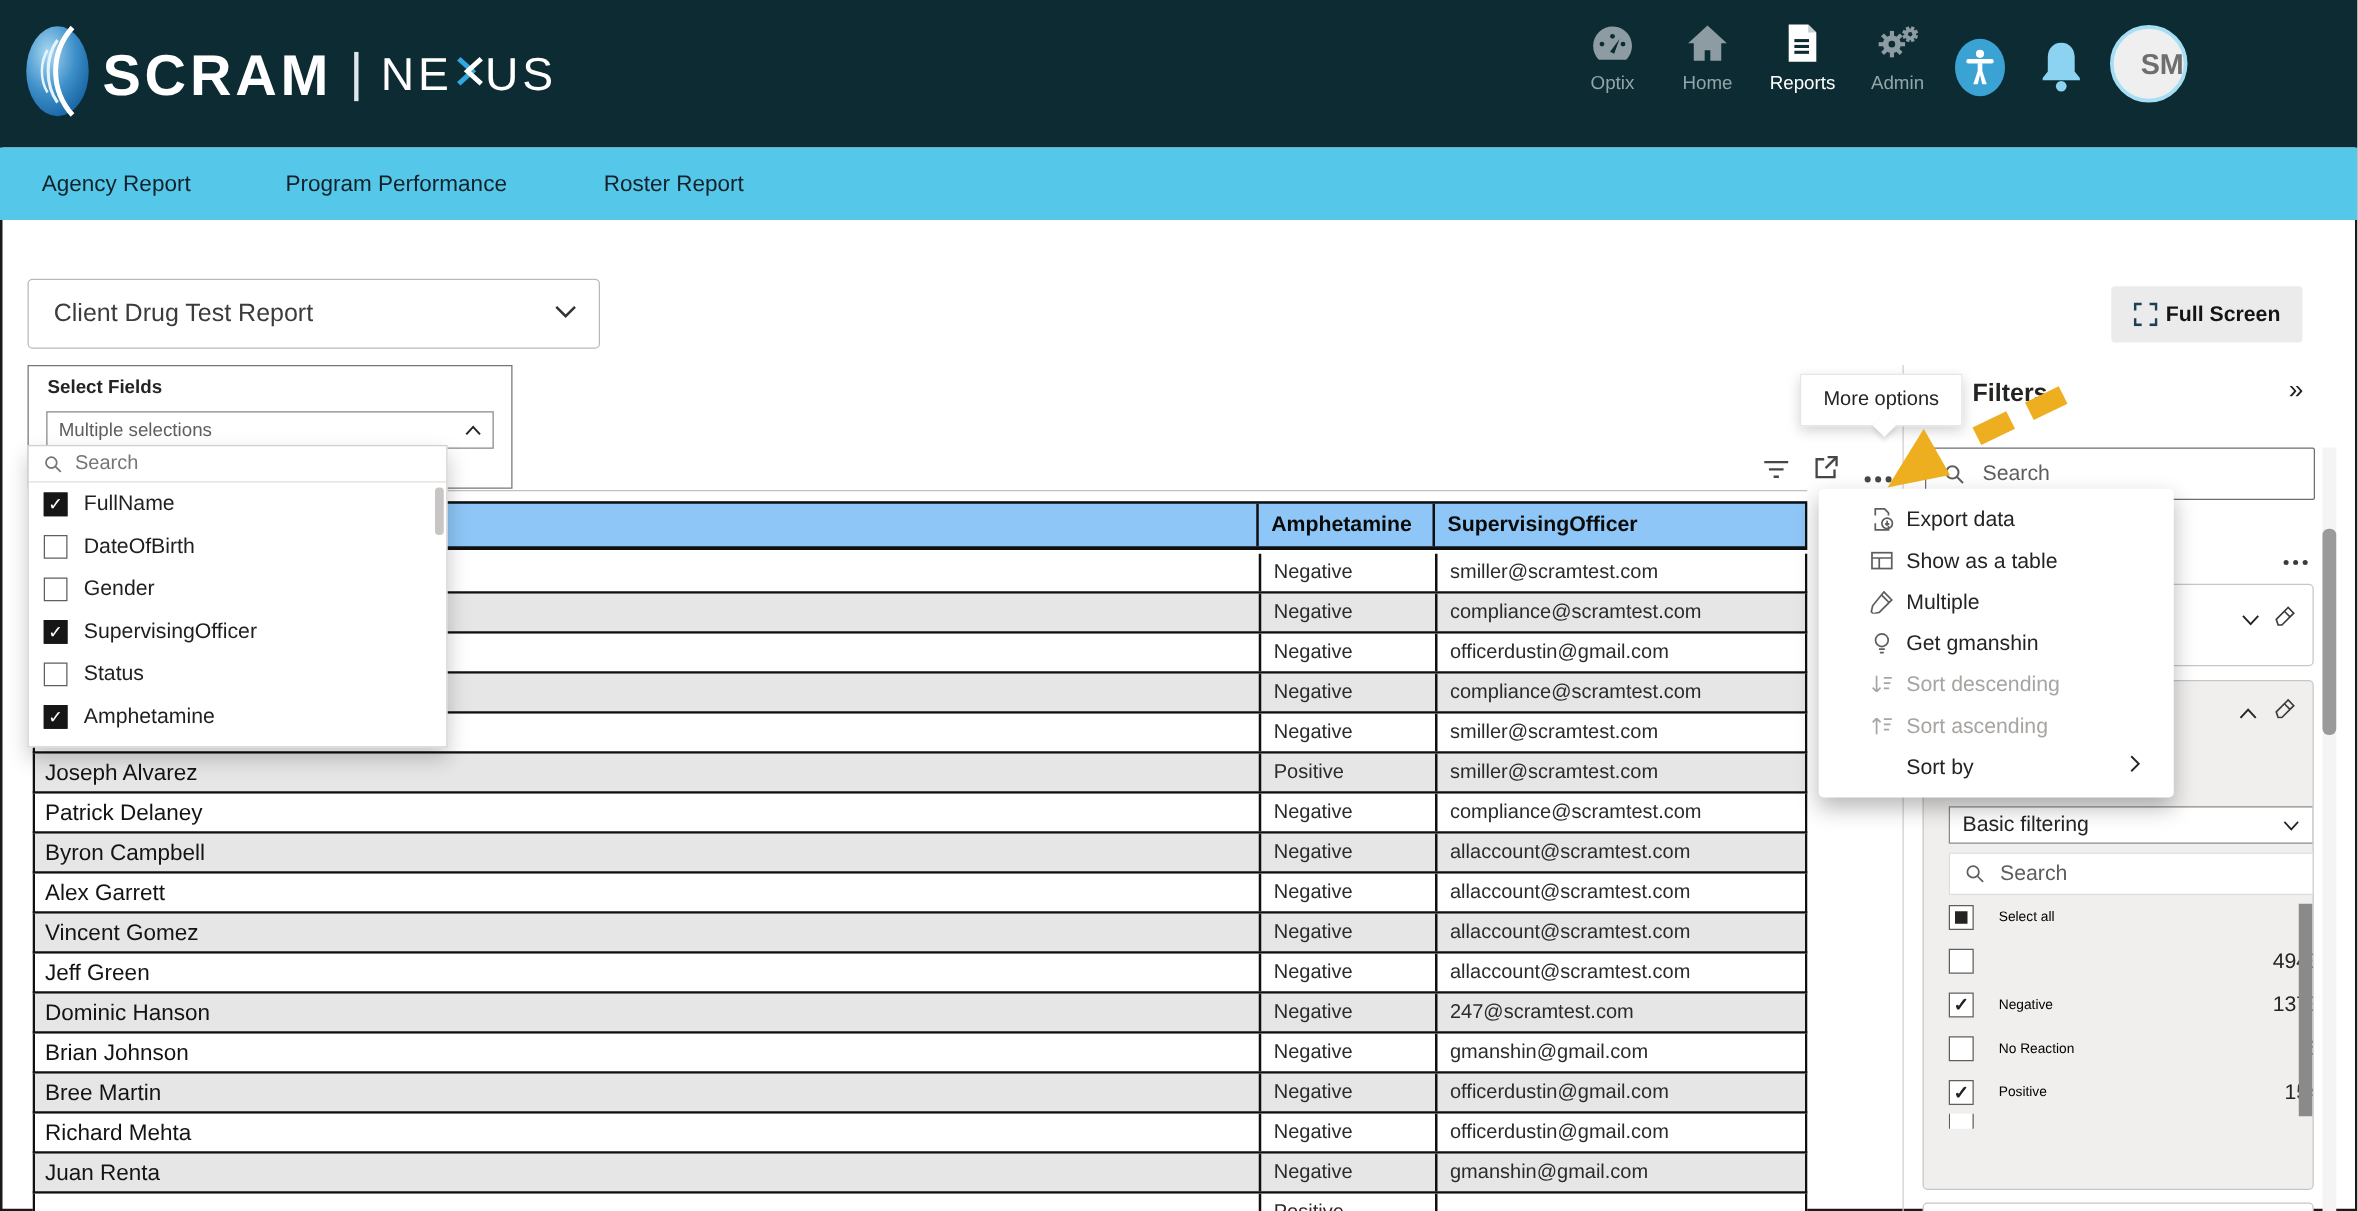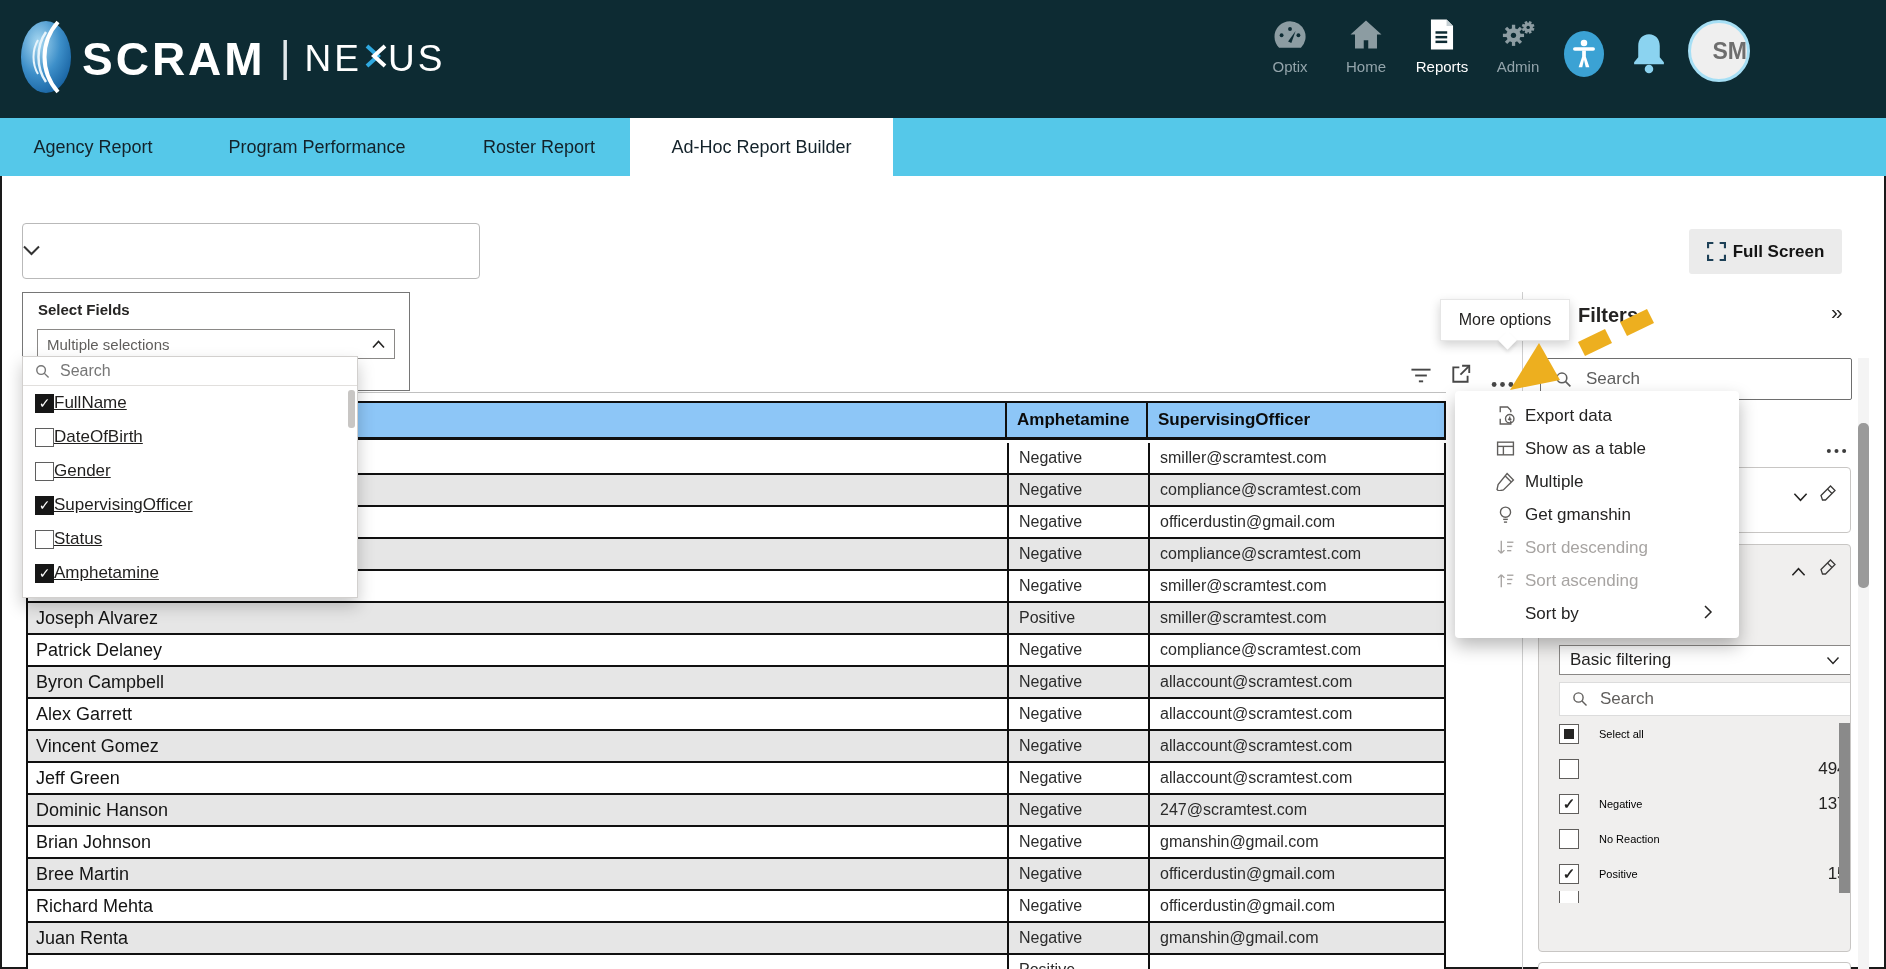--- a/index.html
+++ b/index.html
@@ -44,21 +44,21 @@
   .sf-ms svg{margin-right:9px;}
   .sf-pop{position:absolute;left:22px;top:356px;width:336px;height:242px;background:#fff;border:1px solid #D2D0CE;
           box-shadow:0 8px 16px rgba(0,0,0,.22);z-index:31;overflow:hidden;box-sizing:border-box;}
   .sf-search{height:28px;border-bottom:1px solid #E1DFDD;display:flex;align-items:center;}
   .sf-search svg{margin-left:12px;}
   .sf-search span{margin-left:10px;font-size:16px;color:#767676;}
   .sf-opt{height:34px;display:flex;align-items:center;padding-left:12px;cursor:pointer;}
   .cb{width:19px;height:19px;border:1px solid #5f5f5f;box-sizing:border-box;background:#fff;
       display:flex;align-items:center;justify-content:center;}
   .cb.on{background:#161616;border-color:#161616;color:#fff;font-size:14px;}
-  .sf-opt span.lbl{font-size:17px;color:#201F1E;text-decoration:underline;}
+  .sf-opt span.lbl{margin-left:13px;font-size:17px;color:#201F1E;}
   .sf-scroll{position:absolute;right:2px;top:33px;width:7px;height:38px;background:#C8C6C4;border-radius:3px;}
   
   .gridwrap{position:absolute;left:26px;top:392px;width:1420px;height:577px;overflow:hidden;}
   .hairline{position:absolute;left:0;top:0;width:100%;height:1px;background:#C0C0C0;}
   .thead{position:absolute;left:0;top:9px;width:1420px;height:39px;background:#8DC6F7;
          border:2px solid #101010;border-bottom:3px solid #101010;box-sizing:border-box;}
   .th{position:absolute;top:0;height:100%;display:flex;align-items:center;font-size:17px;font-weight:bold;color:#0B0B0B;
       padding-left:10px;box-sizing:border-box;border-right:2px solid #101010;}
   .trow{position:absolute;left:0;width:1420px;height:32px;border-left:2px solid #101010;border-right:2px solid #101010;
         border-bottom:2px solid #101010;box-sizing:border-box;background:#fff;}
@@ -225,24 +225,24 @@
     </div>
     <div class="avatar">
       <span>SM</span>
     </div>
   </header>
 
   <div class="tabbar" id="tabbar">
       <div class="tab" style="left:0px;width:186px">Agency Report</div>
       <div class="tab" style="left:186px;width:262px">Program Performance</div>
       <div class="tab" style="left:448px;width:182px">Roster Report</div>
-      <div class="tab active" style="left:630px;width:263px">Ad-Hoc Report Builder</div>
     </div>
 
   <div class="picker">
+    <span class="picker-text">Client Drug Test Report</span>
     <span class="picker-chev">
       <svg width="17" height="11" viewBox="0 0 17 11">
           <polyline points="1,1.5 8.5,9 16,1.5" fill="none" stroke="#333" stroke-width="2"></polyline>
         </svg>
     </span>
   </div>
   <div class="fsbtn">
     <span style="display:flex">
       <svg width="19" height="19" viewBox="0 0 18 18">
           <g stroke="#1D4057" stroke-width="2" fill="none">

